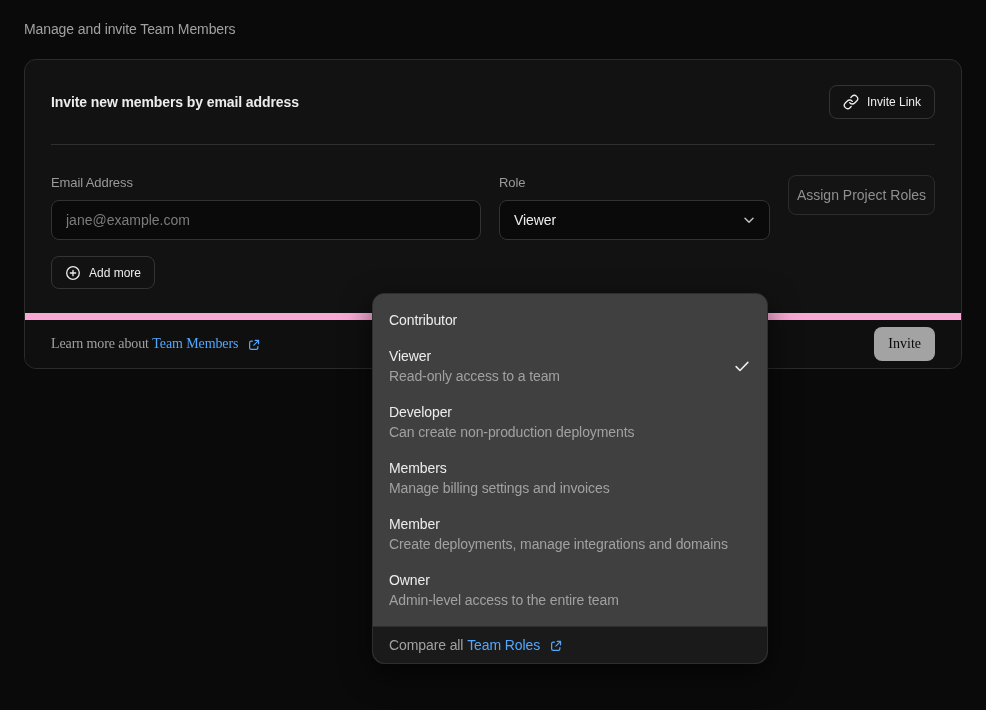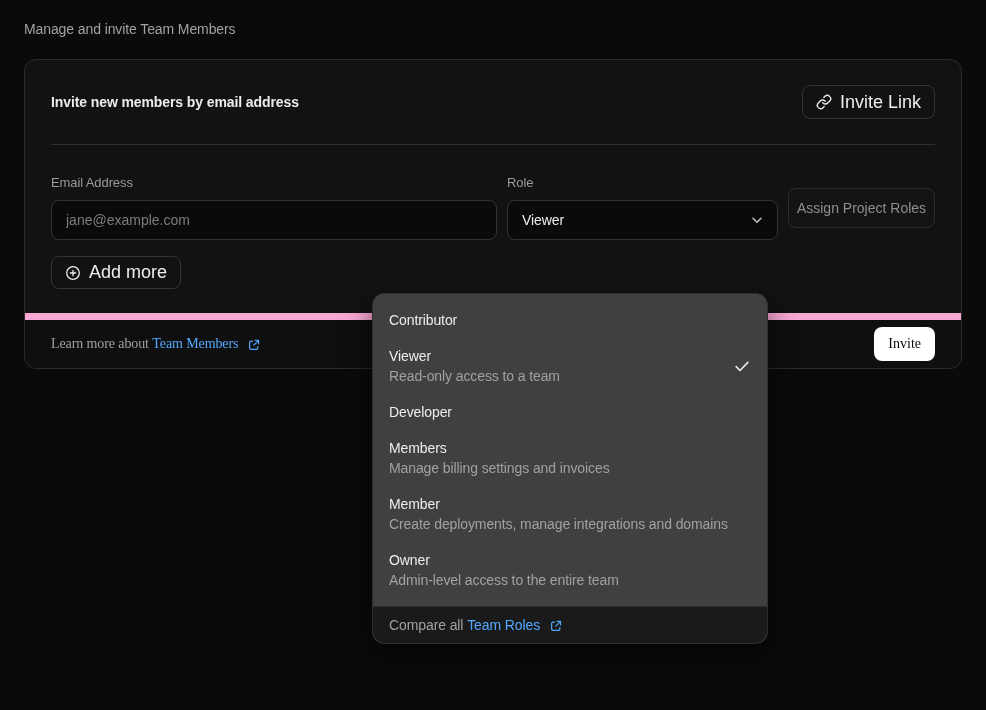--- a/index.html
+++ b/index.html
@@ -49,29 +49,29 @@
   .btn {
     display:inline-flex;
     align-items:center;
     gap:8px;
     height:34px;
     padding:0 13px;
     background:transparent;
     border:1px solid #343434;
     border-radius:8px;
     color:#ededed;
-    font-size:18px;
+    font-size:12px;
     font-family:inherit;
     cursor:pointer;
     white-space:nowrap;
   }
   .btn svg { flex:none; }
 
   .card-body { padding:30px 26px 0; }
-  .fields-row { display:flex; align-items:center; gap:10px; }
+  .fields-row { display:flex; align-items:flex-start; gap:18px; }
   .field-col { display:flex; flex-direction:column; }
   .field-col.email { flex:1; }
   .field-col.role  { width:271px; }
   .field-label { font-size:13px; color:#9a9a9a; margin-bottom:10px; }
   .text-input {
     height:40px;
     width:100%;
     background:#0a0a0a;
     border:1px solid #333333;
     border-radius:8px;
@@ -124,21 +124,21 @@
     color:var(--accent,#52a8ff);
     text-decoration:none;
     display:inline-flex;
     align-items:flex-end;
     gap:9px;
     cursor:pointer;
   }
   .invite-btn {
     height:34px;
     padding:0 14px;
-    background:#ffffff;
+    background:#a3a3a3;
     color:#0a0a0a;
     border:none;
     border-radius:8px;
     font-size:14px;
     font-weight:500;
     font-family:inherit;
     cursor:pointer;
   }
 
   
@@ -268,20 +268,21 @@
     <span style="display:inline-flex;">
       <svg width="18" height="18" viewBox="0 0 16 16" fill="none" stroke="#ededed" stroke-width="1.4" stroke-linecap="round" stroke-linejoin="round">
         <path d="M2.8 8.6l3.4 3.4L13.2 4.8"></path>
       </svg>
     </span>
   </div>
 
   <div class="dropdown-item">
     <span class="texts">
       <span class="item-title">Developer</span><br>
+      <span class="item-desc">Can create non-production deployments</span>
     </span>
     <span style="display: inline-flex; visibility: hidden;">
       <svg width="18" height="18" viewBox="0 0 16 16" fill="none" stroke="#ededed" stroke-width="1.4" stroke-linecap="round" stroke-linejoin="round">
         <path d="M2.8 8.6l3.4 3.4L13.2 4.8"></path>
       </svg>
     </span>
   </div>
 
   <div class="dropdown-item">
     <span class="texts">

